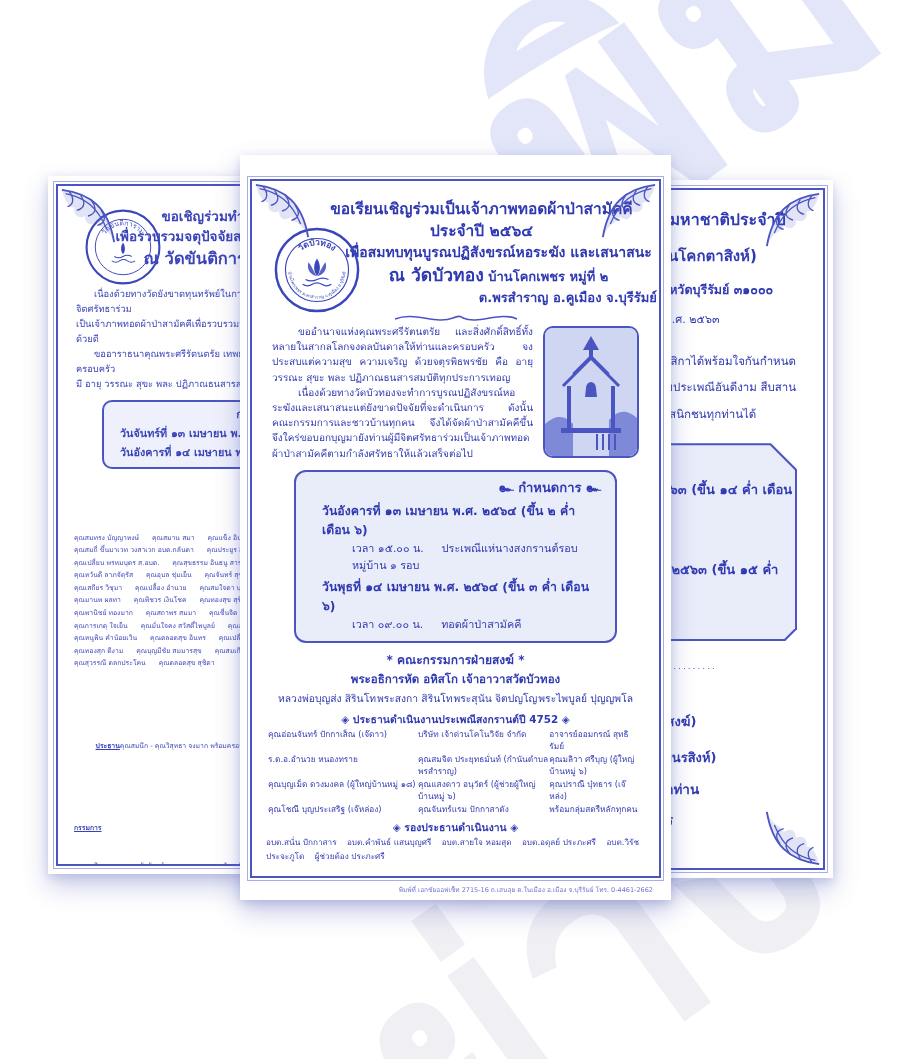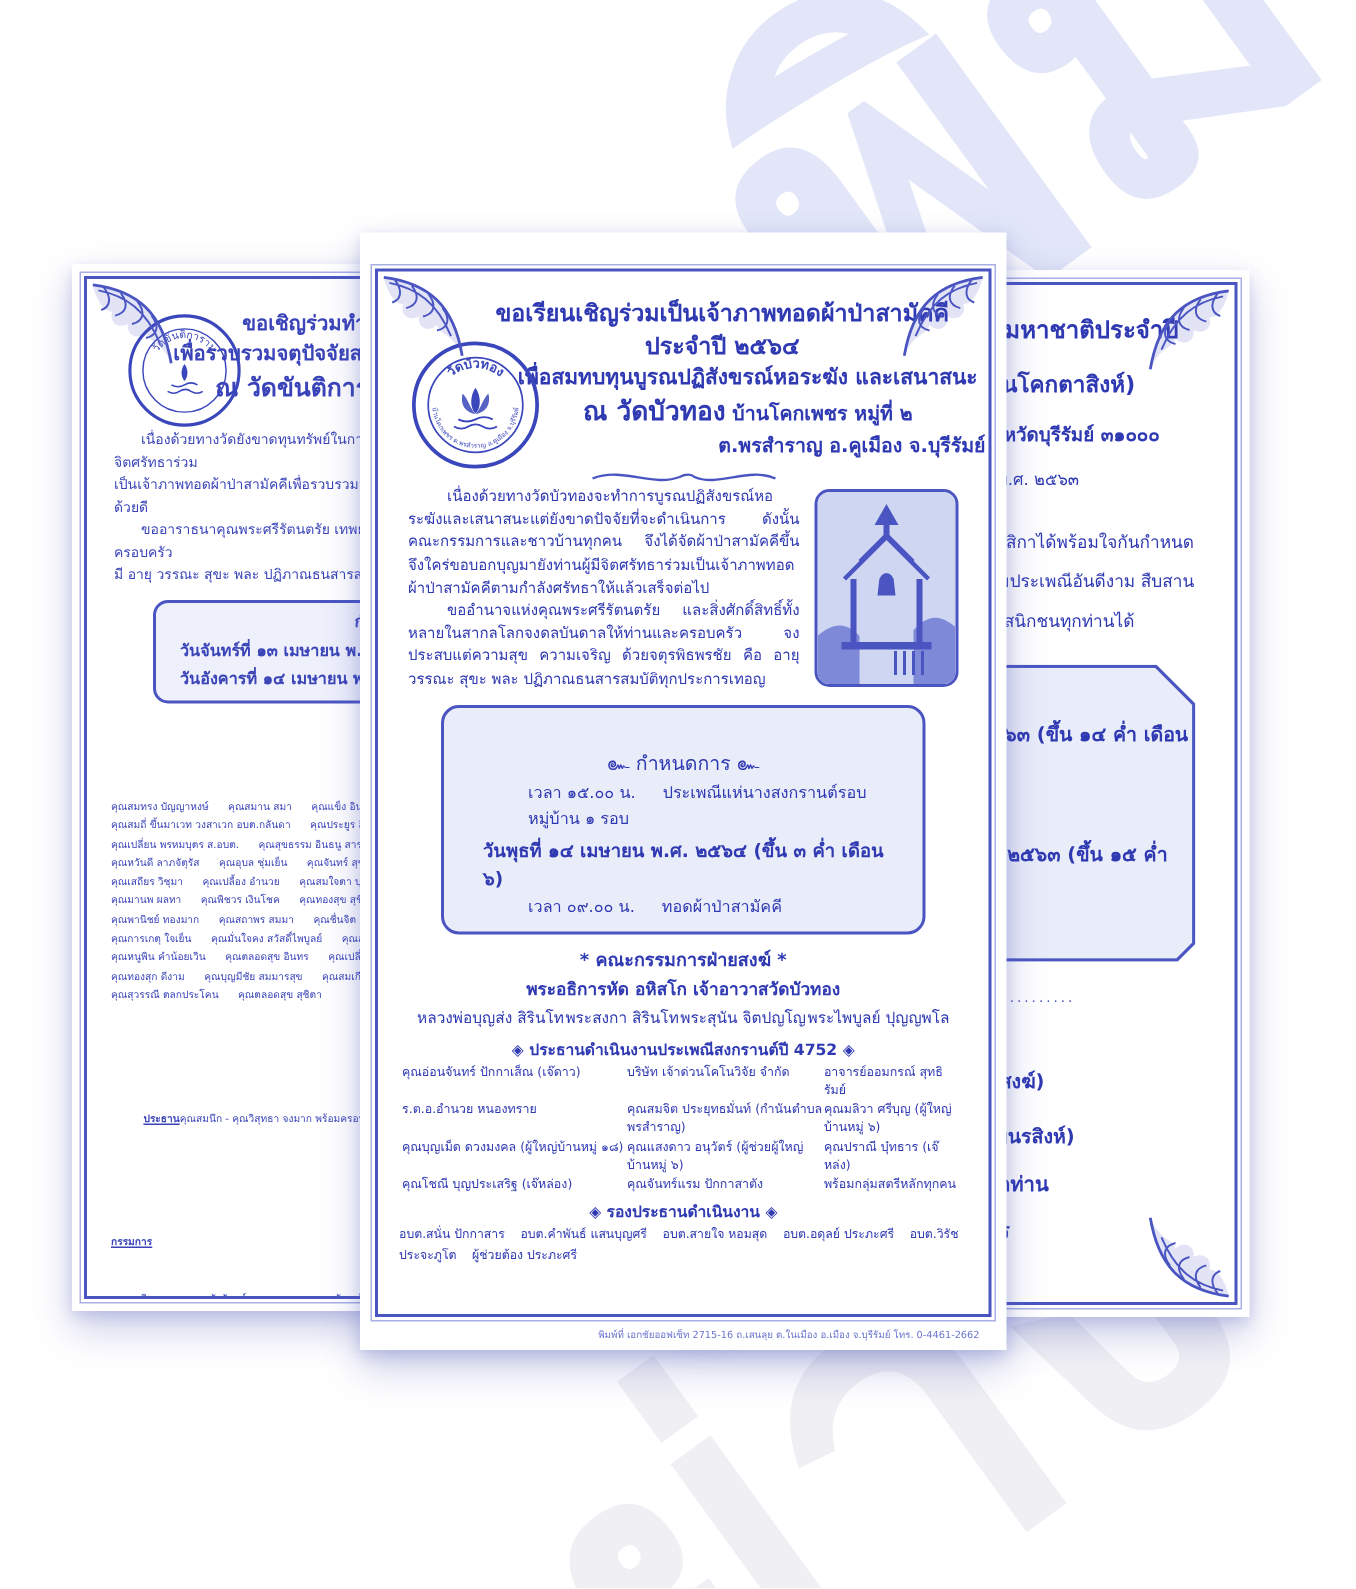--- a/index.html
+++ b/index.html
@@ -28,21 +28,21 @@
   .c-t3 .big{font-size:17.5px;}
   .c-t3 .rest{font-size:13px;}
   .c-t4{text-align:right;font-weight:bold;font-size:13px;padding-left:86px;line-height:1.55;}
   .c-t5{text-align:center;font-weight:bold;font-size:12.3px;padding-left:40px;line-height:1.6;}
   .c-divider{text-align:center;margin-top:1px;height:12px;}
   .c-body{margin:3px 18px 0;font-size:10px;line-height:1.52;text-align:justify;}
   .c-photo{float:right;width:92px;height:128px;margin:2px 0 4px 10px;border:2px solid #4a55c2;
            border-radius:10px;overflow:hidden;background:#cfd6f1;}
   .c-body p{margin:0;text-indent:26px;}
   .sbox{margin:8px 40px 0;border:2px solid #4a55c2;border-radius:12px;background:#e9ecf9;padding:5px 14px 8px;}
-  .sbox-title{text-align:center;font-weight:normal;font-size:13px;margin-top:21px;}
+  .sbox-title{text-align:right;font-weight:bold;font-size:13px;}
   .s-day{font-weight:bold;font-size:12.3px;padding-left:12px;margin-top:3px;}
   .s-act{font-size:10.8px;padding-left:42px;margin-top:1px;}
   .s-act .t{margin-right:18px;}
   .sec-star{text-align:center;font-weight:bold;font-size:12px;margin-top:7px;}
   .abbot{text-align:center;font-weight:bold;font-size:11.5px;margin-top:1px;}
   .monks{display:flex;justify-content:space-between;padding:0 24px;font-size:10.3px;margin-top:2px;align-items:flex-end;}
   .sec-hdr{text-align:center;font-weight:bold;font-size:10.4px;margin-top:4px;}
   .chair-grid{display:grid;grid-template-columns:40% 35% 25%;font-size:8.3px;line-height:1.5;padding:0 14px;}
   .vice-rows,.tiny-rows{font-size:7.4px;line-height:1.68;padding:0 12px;white-space:pre-wrap;}
   .vice-rows{font-size:8.2px;}
@@ -225,26 +225,27 @@
             <rect x="22" y="58" width="4" height="44" fill="#4a55c2"></rect>
             <rect x="66" y="58" width="4" height="44" fill="#4a55c2"></rect>
             <path d="M18,58 L46,30 L74,58" fill="none" stroke="#4a55c2" stroke-width="3"></path>
             <path d="M28,46 L46,28 L64,46" fill="none" stroke="#4a55c2" stroke-width="2"></path>
             <rect x="44" y="12" width="4" height="18" fill="#4a55c2"></rect>
             <path d="M38,22 L46,8 L54,22 Z" fill="#4a55c2"></path>
             <path d="M41,60 a5,6 0 0 1 10,0 l1,9 h-12 z" fill="#4a55c2"></path>
             <path d="M52,106 v16 M58,106 v16 M64,106 v16 M70,106 v16" stroke="#4a55c2" stroke-width="2"></path>
           </svg>
         </div>
+        <p>ขออำนาจแห่งคุณพระศรีรัตนตรัย และสิ่งศักดิ์สิทธิ์ทั้งหลายในสากลโลกจงดลบันดาลให้ท่านและครอบครัว จงประสบแต่ความสุข ความเจริญ ด้วยจตุรพิธพรชัย คือ อายุ วรรณะ สุขะ พละ ปฏิภาณธนสารสมบัติทุกประการเทอญ</p>
         <p>เนื่องด้วยทางวัดบัวทองจะทำการบูรณปฏิสังขรณ์หอระฆังและเสนาสนะแต่ยังขาดปัจจัยที่จะดำเนินการ ดังนั้น คณะกรรมการและชาวบ้านทุกคน จึงได้จัดผ้าป่าสามัคคีขึ้น จึงใคร่ขอบอกบุญมายังท่านผู้มีจิตศรัทธาร่วมเป็นเจ้าภาพทอดผ้าป่าสามัคคีตามกำลังศรัทธาให้แล้วเสร็จต่อไป</p>
-        <p>ขออำนาจแห่งคุณพระศรีรัตนตรัย และสิ่งศักดิ์สิทธิ์ทั้งหลายในสากลโลกจงดลบันดาลให้ท่านและครอบครัว จงประสบแต่ความสุข ความเจริญ ด้วยจตุรพิธพรชัย คือ อายุ วรรณะ สุขะ พละ ปฏิภาณธนสารสมบัติทุกประการเทอญ</p>
       </div>
       <div style="clear:both;"></div>
       <div class="sbox">
         <div class="sbox-title">๛ กำหนดการ ๛</div>
+        <div class="s-day">วันอังคารที่ ๑๓ เมษายน พ.ศ. ๒๕๖๔ (ขึ้น ๒ ค่ำ เดือน ๖)</div>
         <div class="s-act"><span class="t">เวลา ๑๕.๐๐ น.</span><span>ประเพณีแห่นางสงกรานต์รอบหมู่บ้าน ๑ รอบ</span></div>
         <div class="s-day">วันพุธที่ ๑๔ เมษายน พ.ศ. ๒๕๖๔ (ขึ้น ๓ ค่ำ เดือน ๖)</div>
         <div class="s-act"><span class="t">เวลา ๐๙.๐๐ น.</span><span>ทอดผ้าป่าสามัคคี</span></div>
       </div>
       <div class="sec-star">* คณะกรรมการฝ่ายสงฆ์ *</div>
       <div class="abbot">พระอธิการหัด อหิสโก เจ้าอาวาสวัดบัวทอง</div>
       <div class="monks">
           <span>หลวงพ่อบุญส่ง สิรินโท</span>
           <span>พระสงกา สิรินโท</span>
           <span>พระสุนัน จิตปญโญ</span>

